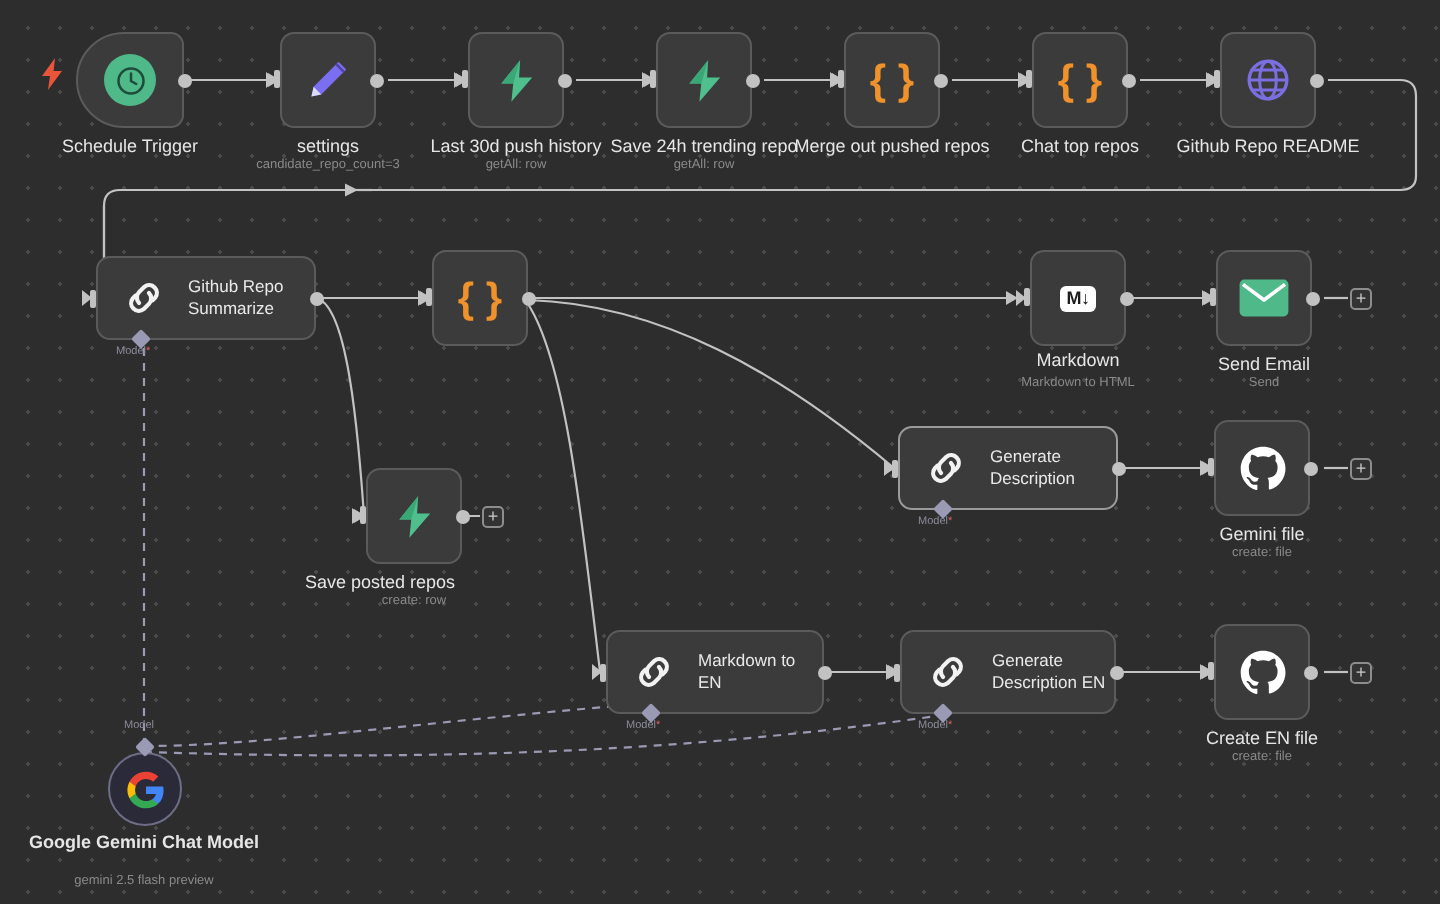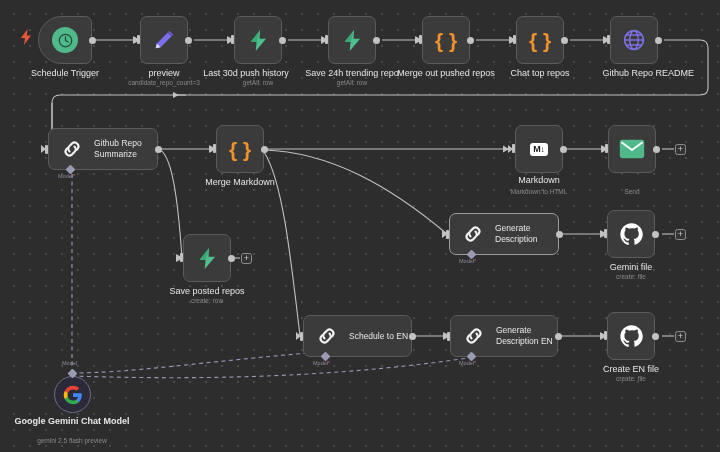--- a/index.html
+++ b/index.html
@@ -219,34 +219,34 @@
     <span class="ico">
       <svg width="24" height="24" viewBox="0 0 24 24">
         <path d="M17.3,2.9 L21.1,6.7 L8.6,19.2 L3.7,20.3 L4.8,15.4 Z" fill="#7c6ef0"></path>
         <path d="M16.1,4.1 L19.9,7.9" stroke="#4f45a8" stroke-width="1.3" fill="none"></path>
         <path d="M4.8,15.4 L8.6,19.2 L3.7,20.3 Z" fill="#dcdcf8"></path>
       </svg>
     </span>
   </div>
   <div class="port-in" style="left:137px;top:35px;"></div>
   <div class="port-out" style="left:185px;top:36.5px;"></div>
-  <div class="nlabel" style="left:104px;top:68px;width:120px;">preview</div>
+  <div class="nlabel" style="left:104px;top:68px;width:120px;">settings</div>
   <div class="nsub" style="left:104px;top:79px;width:120px;">candidate_repo_count=3</div>
 
   <div class="node" style="left:234px;top:16px;width:48px;height:48px;">
     <span class="ico">
       <svg width="25" height="25" viewBox="0 0 24 24">
         <path d="M13.5,2 L4.5,13.2 L10.2,13.2 L9.3,22 L19.3,10.3 L13,10.3 Z" fill="#4fc08d"></path>
         <path d="M13.5,2 L10.2,13.2 L4.5,13.2 Z" fill="#3aa876"></path>
       </svg>
     </span>
   </div>
   <div class="port-in" style="left:231px;top:35px;"></div>
   <div class="port-out" style="left:279px;top:36.5px;"></div>
-  <div class="nlabel" style="left:186px;top:68px;width:120px;">Last 30d push history</div>
+  <div class="nlabel" style="left:198px;top:68px;width:120px;">Last 30d push history</div>
   <div class="nsub" style="left:198px;top:79px;width:120px;">getAll: row</div>
 
   <div class="node" style="left:328px;top:16px;width:48px;height:48px;">
     <span class="ico">
       <svg width="25" height="25" viewBox="0 0 24 24">
         <path d="M13.5,2 L4.5,13.2 L10.2,13.2 L9.3,22 L19.3,10.3 L13,10.3 Z" fill="#4fc08d"></path>
         <path d="M13.5,2 L10.2,13.2 L4.5,13.2 Z" fill="#3aa876"></path>
       </svg>
     </span>
   </div>
@@ -273,21 +273,21 @@
     <span class="ico">
       <svg width="24" height="24" viewBox="0 0 24 24">
         <circle cx="12" cy="12" r="9.4" fill="none" stroke="#7b6fe0" stroke-width="1.7"></circle>
         <ellipse cx="12" cy="12" rx="4.2" ry="9.4" fill="none" stroke="#7b6fe0" stroke-width="1.5"></ellipse>
         <path d="M2.6,12 L21.4,12 M4.2,7 L19.8,7 M4.2,17 L19.8,17" stroke="#7b6fe0" stroke-width="1.4" fill="none"></path>
       </svg>
     </span>
   </div>
   <div class="port-in" style="left:607px;top:35px;"></div>
   <div class="port-out" style="left:655px;top:36.5px;"></div>
-  <div class="nlabel" style="left:574px;top:68px;width:120px;text-align:right;">Github Repo README</div>
+  <div class="nlabel" style="left:574px;top:68px;width:120px;">Github Repo README</div>
 
   <div class="node wide" style="left:48px;top:128px;width:110px;height:42px;">
     <span class="ico">
       <svg width="22" height="22" viewBox="0 0 24 24">
         <path d="M9.3,14.7 a4.2,4.2 0 0 1 0,-5.9 l2.9,-2.9 a4.2,4.2 0 0 1 5.9,5.9 l-1.4,1.4" fill="none" stroke="#f2f2f2" stroke-width="2.3" stroke-linecap="round"></path>
         <path d="M14.7,9.3 a4.2,4.2 0 0 1 0,5.9 l-2.9,2.9 a4.2,4.2 0 0 1 -5.9,-5.9 l1.4,-1.4" fill="none" stroke="#f2f2f2" stroke-width="2.3" stroke-linecap="round"></path>
       </svg>
     </span>
     <span class="intext">Github Repo
 Summarize</span>
@@ -295,34 +295,33 @@
   <div class="port-in" style="left:45px;top:144.5px;"></div>
   <div class="port-out" style="left:155px;top:145.5px;"></div>
   <div class="port-model" style="left:67px;top:166px;"></div>
   <div class="mlabel" style="left:58px;top:173px;"><span>Model</span><span class="req">*</span></div>
 
   <div class="node" style="left:216px;top:125px;width:48px;height:48px;">
     <span class="braces">{ }</span>
   </div>
   <div class="port-in" style="left:213px;top:144px;"></div>
   <div class="port-out" style="left:261px;top:145.5px;"></div>
-  <div class="nlabel" style="left:180px;top:177px;width:120px;">Merge Markdown</div>
 
   <div class="node" style="left:183px;top:234px;width:48px;height:48px;">
     <span class="ico">
       <svg width="25" height="25" viewBox="0 0 24 24">
         <path d="M13.5,2 L4.5,13.2 L10.2,13.2 L9.3,22 L19.3,10.3 L13,10.3 Z" fill="#4fc08d"></path>
         <path d="M13.5,2 L10.2,13.2 L4.5,13.2 Z" fill="#3aa876"></path>
       </svg>
     </span>
   </div>
   <div class="port-in" style="left:180px;top:253px;"></div>
   <div class="port-out" style="left:228px;top:254.5px;"></div>
   <div class="plus" style="left:241px;top:252.5px;">+</div>
-  <div class="nlabel" style="left:147px;top:286px;width:120px;">Save posted repos</div>
+  <div class="nlabel" style="left:130px;top:286px;width:120px;">Save posted repos</div>
   <div class="nsub" style="left:147px;top:297px;width:120px;">create: row</div>
 
   <div class="node" style="left:515px;top:125px;width:48px;height:48px;">
     <span class="mdbox">M↓</span>
   </div>
   <div class="port-in" style="left:512px;top:144px;"></div>
   <div class="port-out" style="left:560px;top:145.5px;"></div>
   <div class="nlabel" style="left:479px;top:175px;width:120px;">Markdown</div>
   <div class="nsub" style="left:479px;top:188px;width:120px;">Markdown to HTML</div>
 
@@ -330,20 +329,21 @@
     <span class="ico">
       <svg width="26" height="20" viewBox="0 0 26 20">
         <rect x="0.8" y="0.8" width="24.4" height="18.4" rx="2.4" fill="#4fb98a"></rect>
         <path d="M2.5,3.2 L13,11 L23.5,3.2" fill="none" stroke="#ffffff" stroke-width="1.8" stroke-linejoin="round"></path>
       </svg>
     </span>
   </div>
   <div class="port-in" style="left:605px;top:144px;"></div>
   <div class="port-out" style="left:653px;top:145.5px;"></div>
   <div class="plus" style="left:675px;top:143.5px;">+</div>
+  <div class="nlabel" style="left:572px;top:177px;width:120px;">Send Email</div>
   <div class="nsub" style="left:572px;top:188px;width:120px;">Send</div>
 
   <div class="node wide selected" style="left:449px;top:213px;width:110px;height:42px;">
     <span class="ico">
       <svg width="22" height="22" viewBox="0 0 24 24">
         <path d="M9.3,14.7 a4.2,4.2 0 0 1 0,-5.9 l2.9,-2.9 a4.2,4.2 0 0 1 5.9,5.9 l-1.4,1.4" fill="none" stroke="#f2f2f2" stroke-width="2.3" stroke-linecap="round"></path>
         <path d="M14.7,9.3 a4.2,4.2 0 0 1 0,5.9 l-2.9,2.9 a4.2,4.2 0 0 1 -5.9,-5.9 l1.4,-1.4" fill="none" stroke="#f2f2f2" stroke-width="2.3" stroke-linecap="round"></path>
       </svg>
     </span>
     <span class="intext">Generate
@@ -367,21 +367,21 @@
   <div class="nlabel" style="left:571px;top:262px;width:120px;">Gemini file</div>
   <div class="nsub" style="left:571px;top:273px;width:120px;">create: file</div>
 
   <div class="node wide" style="left:303px;top:315px;width:109px;height:42px;">
     <span class="ico">
       <svg width="22" height="22" viewBox="0 0 24 24">
         <path d="M9.3,14.7 a4.2,4.2 0 0 1 0,-5.9 l2.9,-2.9 a4.2,4.2 0 0 1 5.9,5.9 l-1.4,1.4" fill="none" stroke="#f2f2f2" stroke-width="2.3" stroke-linecap="round"></path>
         <path d="M14.7,9.3 a4.2,4.2 0 0 1 0,5.9 l-2.9,2.9 a4.2,4.2 0 0 1 -5.9,-5.9 l1.4,-1.4" fill="none" stroke="#f2f2f2" stroke-width="2.3" stroke-linecap="round"></path>
       </svg>
     </span>
-    <span class="intext">Schedule to EN</span>
+    <span class="intext">Markdown to EN</span>
   </div>
   <div class="port-in" style="left:300px;top:331.5px;"></div>
   <div class="port-out" style="left:409px;top:332.5px;"></div>
   <div class="port-model" style="left:322px;top:353px;"></div>
   <div class="mlabel" style="left:313px;top:360px;"><span>Model</span><span class="req">*</span></div>
 
   <div class="node wide" style="left:450px;top:315px;width:108px;height:42px;">
     <span class="ico">
       <svg width="22" height="22" viewBox="0 0 24 24">
         <path d="M9.3,14.7 a4.2,4.2 0 0 1 0,-5.9 l2.9,-2.9 a4.2,4.2 0 0 1 5.9,5.9 l-1.4,1.4" fill="none" stroke="#f2f2f2" stroke-width="2.3" stroke-linecap="round"></path>

